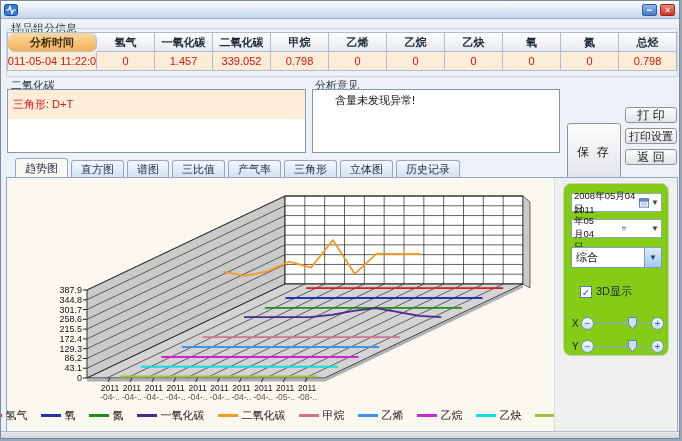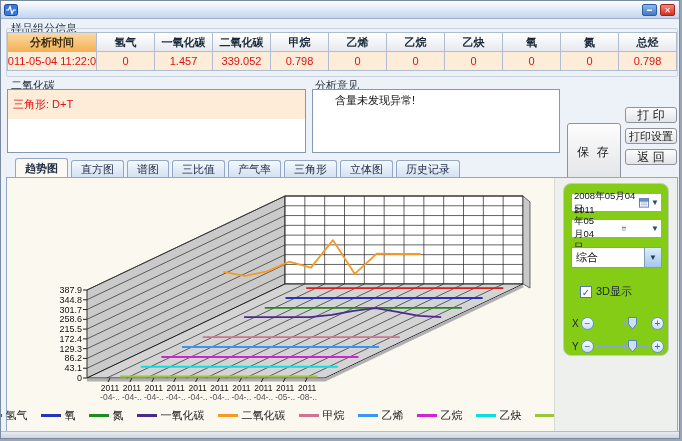--- a/index.html
+++ b/index.html
@@ -20,38 +20,38 @@
   .group-label{position:absolute;font-size:11px;color:#25303d;}
   .groupbox{position:absolute;border:1px solid #c9d3e0;border-radius:2px;}
   
   .sample-table{position:absolute;left:6px;top:31px;width:670px;border-top:1px solid #aebdd1;
                 border-left:1px solid #aebdd1;}
   .trow{display:flex;}
   .tcell{flex:1;height:19px;border-right:1px solid #aebdd1;border-bottom:1px solid #aebdd1;
          font-size:11px;display:flex;align-items:center;justify-content:center;overflow:hidden;white-space:nowrap;}
   .trow .tcell:first-child{flex:0 0 89px;}
   .thead .tcell{background:linear-gradient(#ffffff,#e6e9ee);font-weight:bold;color:#1c2a3a;}
-  .thead .tcell:first-child{background:linear-gradient(#fbd9a2,#f4b257);color:#3d2c0e;}
+  .thead .tcell:first-child{background:linear-gradient(#fbd9a2,#f4b257);color:#3d2c0e;border-radius:7px;}
   .tdata .tcell{background:#fcecd8;color:#dd1414;}
   
   .listbox{position:absolute;background:#fff;border:1px solid #8399b2;}
   .diag-item{height:29px;background:#fcecd8;color:#dd1414;font-size:11px;
              display:flex;align-items:center;padding:0 5px;}
   .opinion-text{font-size:11px;color:#111;padding:3px 22px;}
   
   .cmd-btn{position:absolute;background:linear-gradient(#fdfdfd,#e3e4e8);
            border:1px solid #8f9399;border-radius:3px;font-size:12px;color:#1a1a1a;
            display:flex;align-items:center;justify-content:center;cursor:default;margin-top:16px;}
   
   .tabbar{position:absolute;left:5px;top:157px;width:672px;height:19px;display:flex;
           align-items:flex-end;padding-left:9px;}
   .tab{height:17px;margin-right:3px;padding:0 9px;font-size:11px;color:#22304a;
        background:linear-gradient(#f4f9fd,#d3e1f2);border:1px solid #93a8c8;
        border-bottom:none;border-radius:3px 3px 0 0;display:flex;align-items:center;}
-  .tab.active{height:19px;background:#fbf9f1;font-weight:bold;position:relative;z-index:3;}
+  .tab.active{height:19px;background:#fbf9f1;font-weight:normal;position:relative;z-index:3;}
   .tabpanel{position:absolute;left:5px;top:176px;width:672px;height:255px;
             border:1px solid #93a8c8;background:#fbf8f0;}
   .chart-area{position:absolute;left:0;top:0;width:548px;height:253px;background:#fbf8f0;}
   .legend{position:absolute;left:10px;top:230px;width:528px;display:flex;
           justify-content:center;gap:13px;}
   .legend-item{display:inline-flex;align-items:center;gap:4px;font-size:11px;color:#1c1c1c;white-space:nowrap;}
   .legend-swatch{width:20px;height:3px;display:inline-block;}
   
   .side-panel{position:absolute;right:0;top:0;width:123px;height:253px;background:#eef0ee;
               border-left:1px solid #d9dcd6;}

